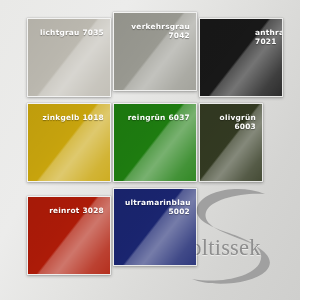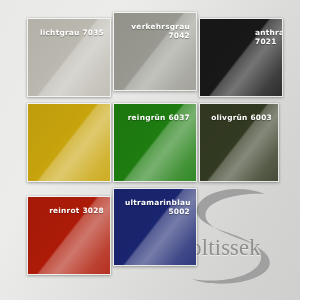--- a/index.html
+++ b/index.html
@@ -166,28 +166,29 @@
       <div class="swatch" style="left: 199px; top: 18px; width: 84px; height: 79px;">
         <div class="base" style="background: rgb(24, 24, 24);"></div>
         <div class="shade"></div>
         <div class="gloss"></div>
         <div class="label" style="color: rgb(255, 255, 255); padding-left: 44px;">anthrazit 7021</div>
       </div>
       <div class="swatch" style="left: 27px; top: 103px; width: 84px; height: 79px;">
         <div class="base" style="background: rgb(201, 165, 13);"></div>
         <div class="shade"></div>
         <div class="gloss"></div>
+        <div class="label" style="color: rgb(255, 255, 255);">zinkgelb 1018</div>
       </div>
       <div class="swatch" style="left: 113px; top: 103px; width: 84px; height: 79px;">
         <div class="base" style="background: rgb(30, 125, 16);"></div>
         <div class="shade"></div>
         <div class="gloss"></div>
         <div class="label" style="color: rgb(255, 255, 255);">reingrün 6037</div>
       </div>
-      <div class="swatch" style="left: 199px; top: 103px; width: 80px; height: 79px;">
+      <div class="swatch" style="left: 199px; top: 103px; width: 64px; height: 79px;">
         <div class="base" style="background: rgb(51, 58, 34);"></div>
         <div class="shade"></div>
         <div class="gloss"></div>
         <div class="label" style="color: rgb(255, 255, 255);">olivgrün 6003</div>
       </div>
       <div class="swatch" style="left: 27px; top: 196px; width: 84px; height: 79px;">
         <div class="base" style="background: rgb(174, 27, 8);"></div>
         <div class="shade"></div>
         <div class="gloss"></div>
         <div class="label" style="color: rgb(255, 255, 255);">reinrot 3028</div>

